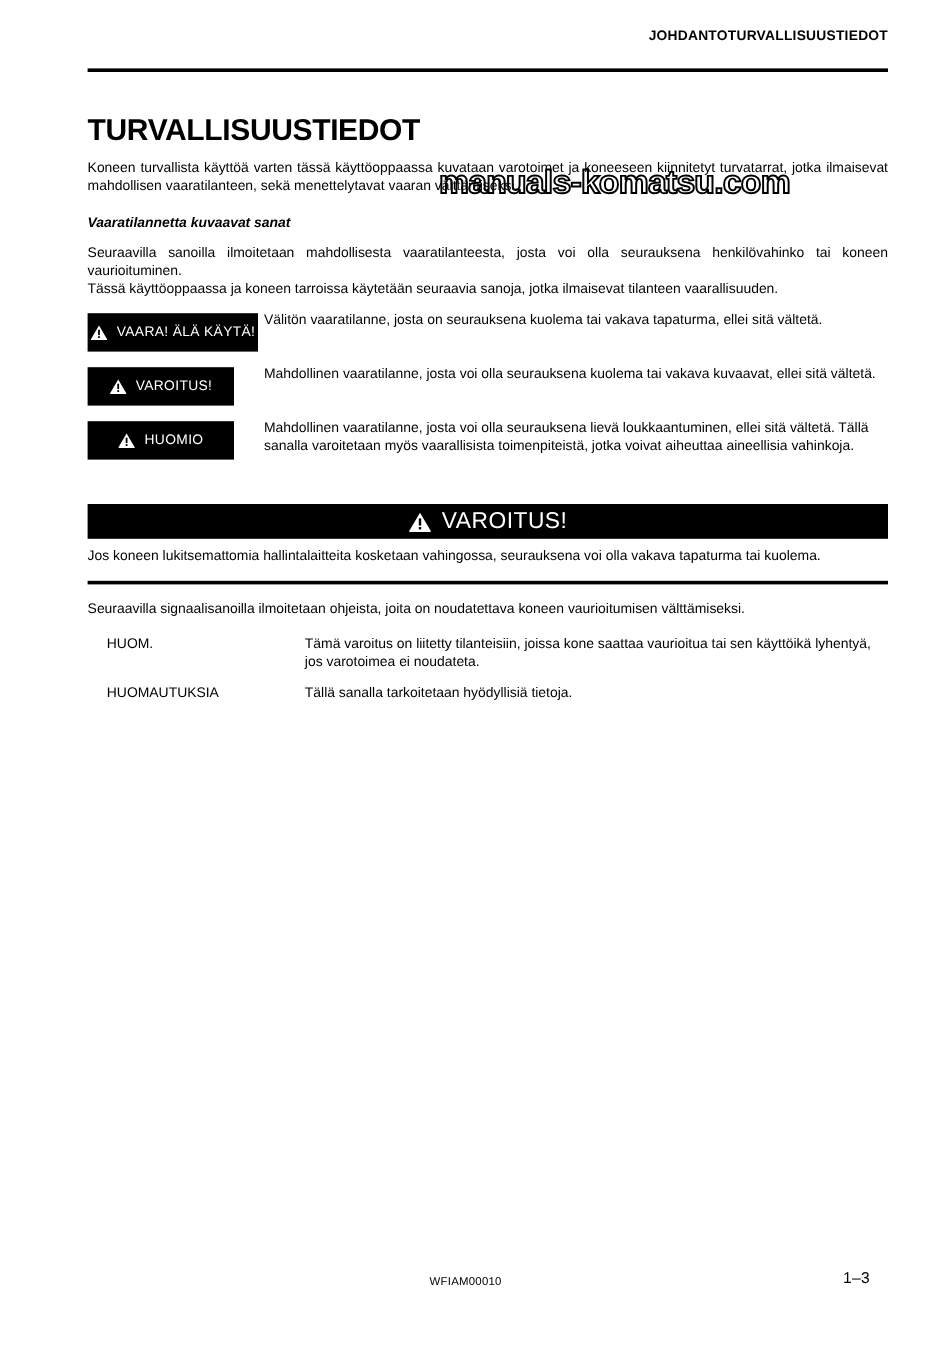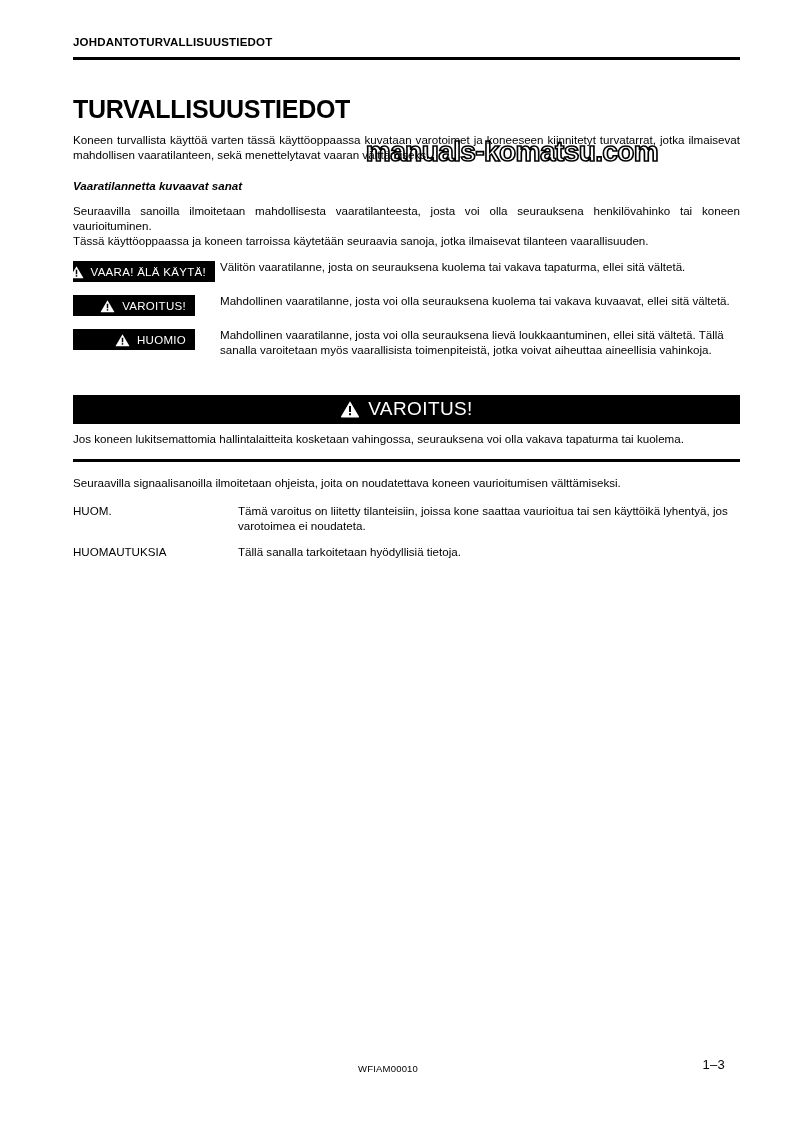--- a/index.html
+++ b/index.html
@@ -16,24 +16,24 @@
     width: 793px;
     height: 1123px;
     background: #ffffff;
     overflow: hidden;
   }
 
   
   .header {
     position: absolute;
     left: 73px;
-    top: 36px;
+    top: 24px;
     width: 667px;
     display: flex;
-    justify-content: flex-start;
+    justify-content: flex-end;
     align-items: baseline;
     font-size: 11.5px;
     font-weight: bold;
     letter-spacing: 0.2px;
   }
   .header-rule {
     position: absolute;
     left: 73px;
     top: 57px;
     width: 667px;
@@ -81,23 +81,23 @@
     align-items: flex-start;
     margin-bottom: 13px;
   }
   .badge {
     flex: 0 0 auto;
     background: #000000;
     color: #ffffff;
     height: 21px;
     display: flex;
     align-items: center;
-    justify-content: flex-end;
+    justify-content: center;
     gap: 7px;
-    padding: 0 9px;
+    padding: 16px 9px;
     box-sizing: border-box;
   }
   .badge-wide { width: 142px; }
   .badge-narrow { width: 122px; }
   .badge-label {
     font-size: 11.5px;
     font-weight: normal;
     letter-spacing: 0.3px;
     white-space: nowrap;
   }
@@ -144,20 +144,21 @@
   
   .note-row {
     display: flex;
     align-items: flex-start;
     margin-bottom: 11px;
   }
   .note-term {
     flex: 0 0 165px;
     font-size: 11.6px;
     line-height: 15.2px;
+    margin-left: 16px;
   }
   .note-def {
     flex: 1 1 auto;
     font-size: 11.6px;
     line-height: 15.2px;
   }
 
   
   .watermark {
     position: absolute;

